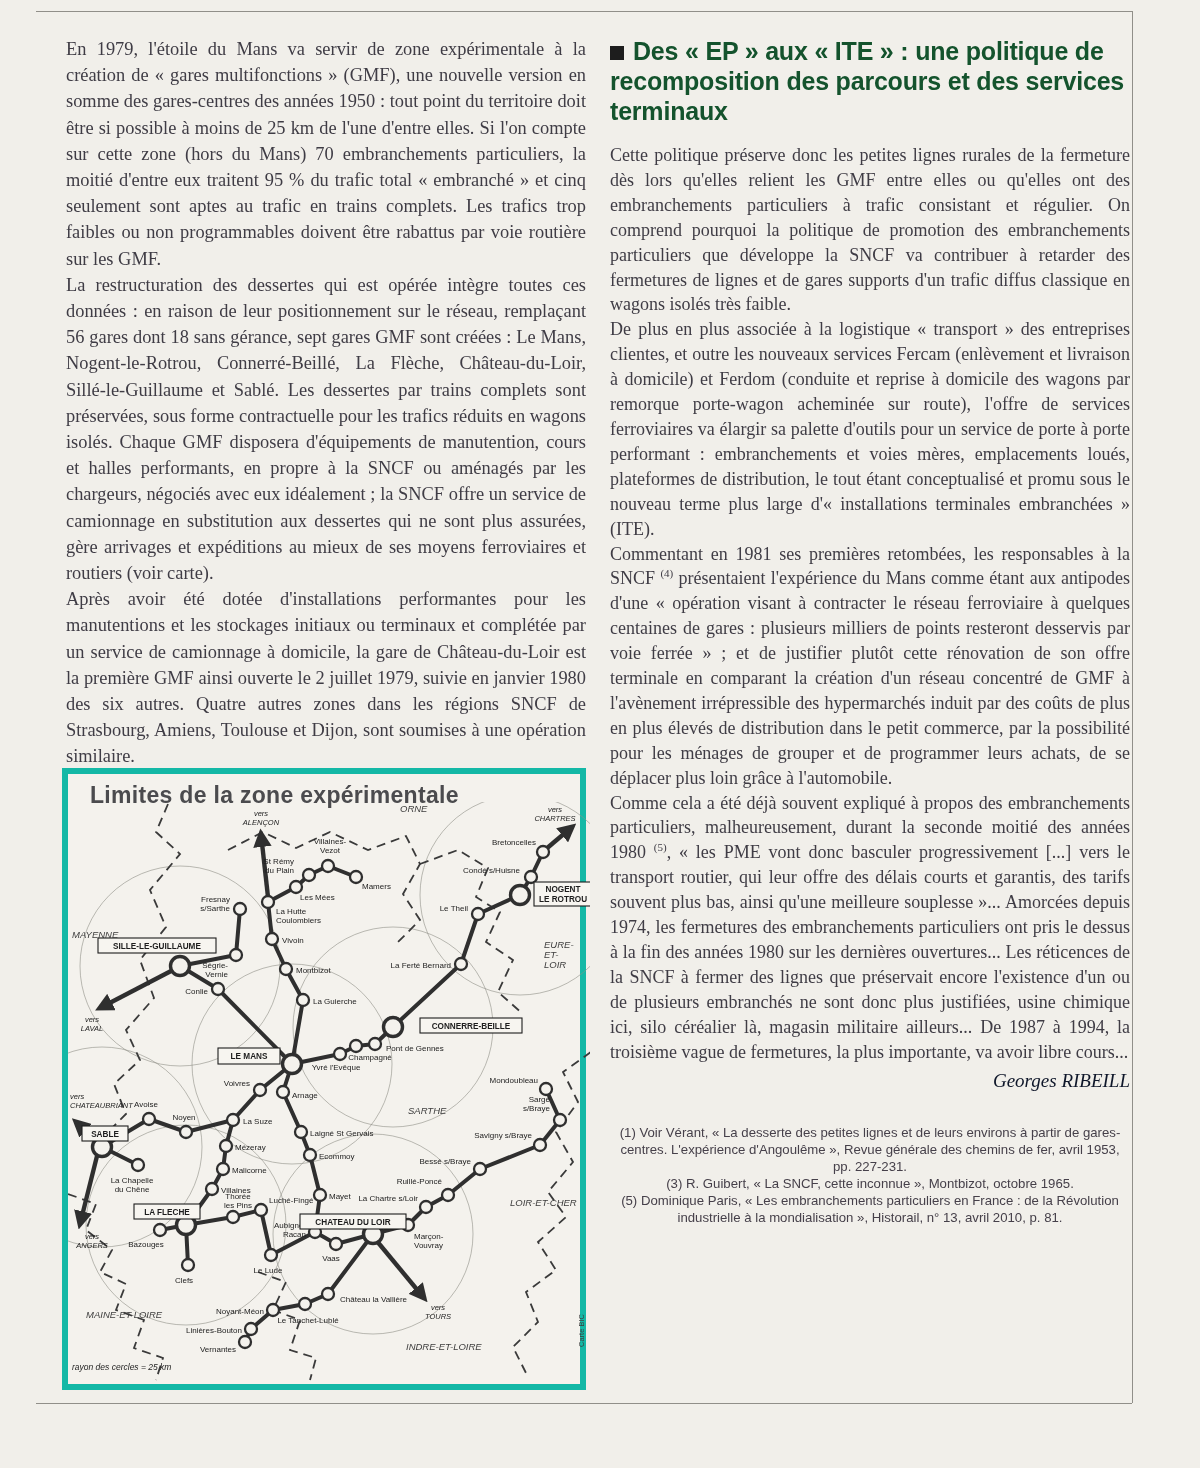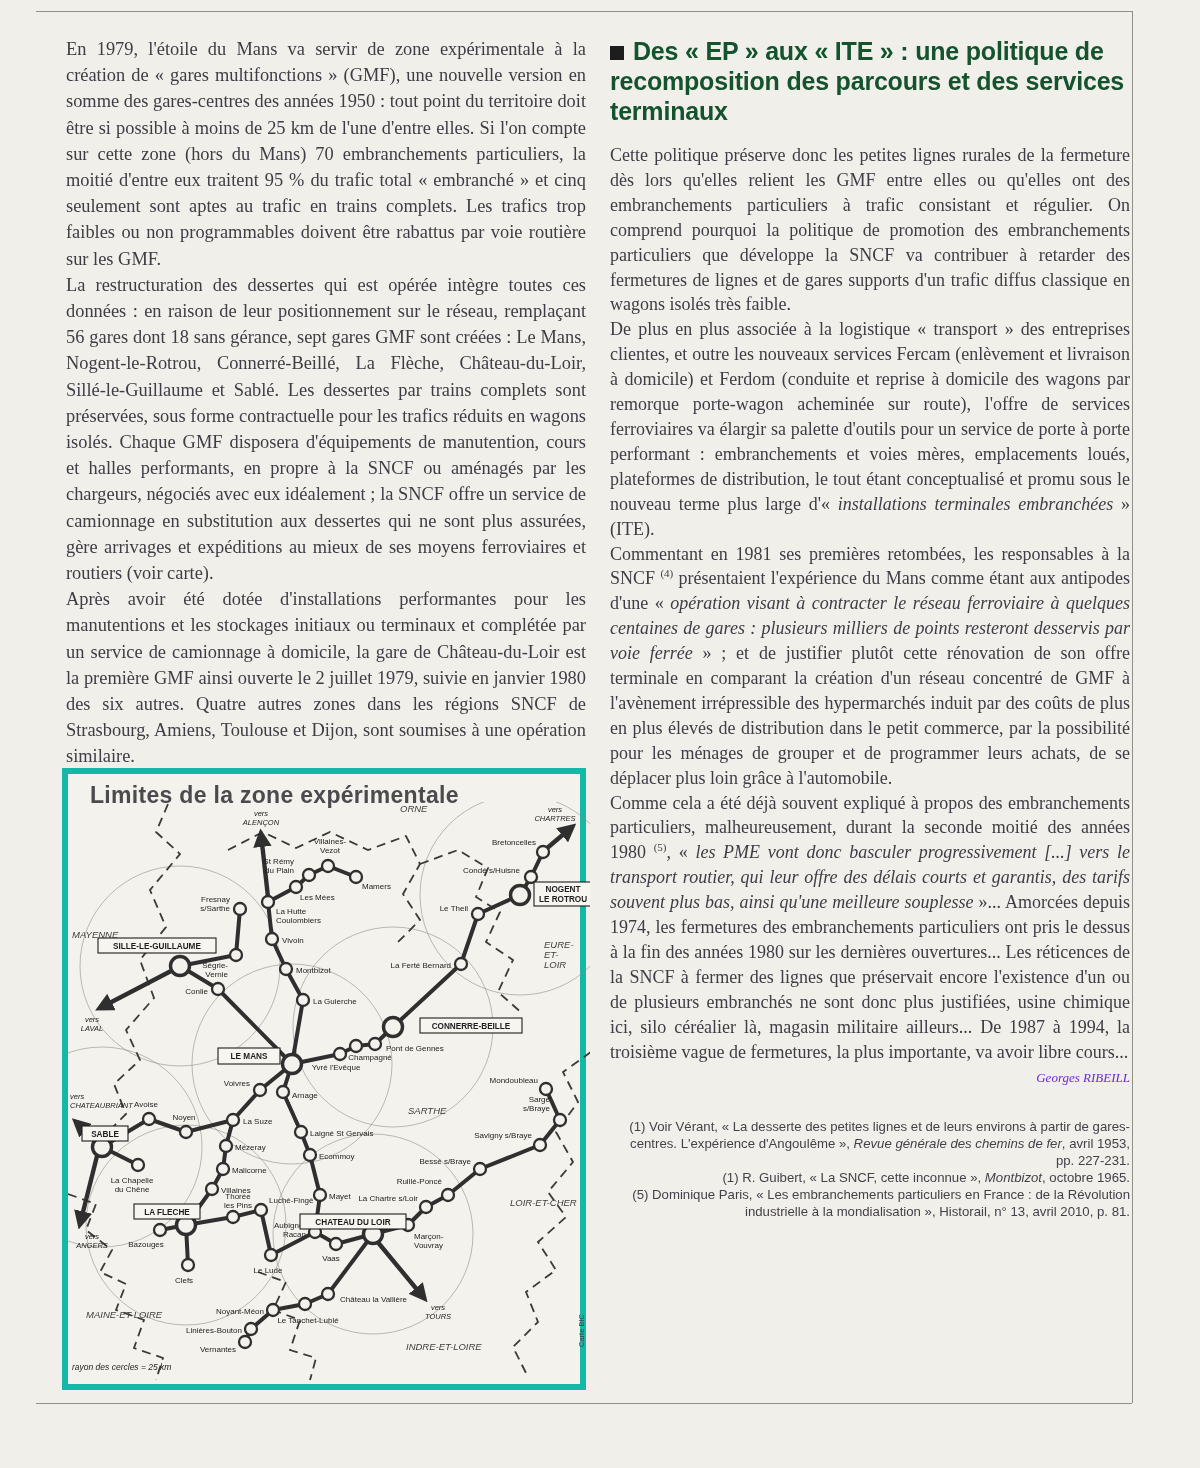--- a/index.html
+++ b/index.html
@@ -5,29 +5,29 @@
   html,body{margin:0;padding:0;background:#e8e6e1;}
   .page{position:relative;width:1200px;height:1468px;background:#f1efea;
         font-family:"Liberation Serif",serif;color:#3f3c45;overflow:hidden;}
   .rule{position:absolute;background:#918f89;}
   .col{position:absolute;top:36px;}
   .col-left{left:66px;width:520px;}
   .col-right{left:610px;width:520px;}
   .bodytext p{margin:0;text-align:justify;}
   .col-left .bodytext p{font-size:18.4px;line-height:26.2px;}
   .col-right .bodytext p{font-size:18px;line-height:24.9px;}
-  .it{font-style:italic;}
+  .it{}
   sup{font-size:11px;line-height:0;}
   .head{font-family:"Liberation Sans",sans-serif;font-weight:bold;font-size:25px;
         line-height:30px;color:#14532d;margin:0 0 17px 0;letter-spacing:-0.2px;}
   .bullet{display:inline-block;width:14px;height:14px;background:#1d1d1d;margin-right:9px;}
-  .signature{text-align:right;font-style:italic;font-size:13px;margin-top:5px;color:#6d28d9;}
+  .signature{text-align:right;font-style:italic;font-size:19px;margin-top:5px;color:#0f172a;}
   .footnotes{margin-top:32px;font-family:"Liberation Sans",sans-serif;font-size:13.2px;
              line-height:17px;color:#46404a;}
-  .footnotes p{margin:0;text-align:right;}
+  .footnotes p{margin:0;text-align:center;}
   .mapbox{position:absolute;left:62px;top:768px;width:524px;height:622px;
           border:6px solid #14b8a6;background:#f4f2ed;box-sizing:border-box;}
   .maptitle{font-family:"Liberation Sans",sans-serif;font-weight:bold;font-size:23px;
             color:#4b4b4e;padding:8px 0 0 22px;letter-spacing:.3px;}
   .mapbox svg{position:absolute;left:0;bottom:0;font-family:"Liberation Sans",sans-serif;}
 </style>
 </head>
 <body>
 
 <div class="page">
@@ -286,18 +286,18 @@
     <div class="head"><span class="bullet"></span><span>Des « EP » aux « ITE » : une politique de recomposition des parcours et des services terminaux</span></div>
     <div class="bodytext">
         <p><span>Cette politique préserve donc les petites lignes rurales de la fermeture dès lors qu'elles relient les GMF entre elles ou qu'elles ont des embranchements particuliers à trafic consistant et régulier. On comprend pourquoi la politique de promotion des embranchements particuliers que développe la SNCF va contribuer à retarder des fermetures de lignes et de gares supports d'un trafic diffus classique en wagons isolés très faible.</span></p>
         <p><span>De plus en plus associée à la logistique « transport » des entreprises clientes, et outre les nouveaux services Fercam (enlèvement et livraison à domicile) et Ferdom (conduite et reprise à domicile des wagons par remorque porte-wagon acheminée sur route), l'offre de services ferroviaires va élargir sa palette d'outils pour un service de porte à porte performant : embranchements et voies mères, emplacements loués, plateformes de distribution, le tout étant conceptualisé et promu sous le nouveau terme plus large d'« </span><span class="it">installations terminales embranchées</span><span> » (ITE).</span></p>
         <p><span>Commentant en 1981 ses premières retombées, les responsables à la SNCF </span><sup>(4)</sup><span> présentaient l'expérience du Mans comme étant aux antipodes d'une « </span><span class="it">opération visant à contracter le réseau ferroviaire à quelques centaines de gares : plusieurs milliers de points resteront desservis par voie ferrée</span><span> » ; et de justifier plutôt cette rénovation de son offre terminale en comparant la création d'un réseau concentré de GMF à l'avènement irrépressible des hypermarchés induit par des coûts de plus en plus élevés de distribution dans le petit commerce, par la possibilité pour les ménages de grouper et de programmer leurs achats, de se déplacer plus loin grâce à l'automobile.</span></p>
         <p><span>Comme cela a été déjà souvent expliqué à propos des embranchements particuliers, malheureusement, durant la seconde moitié des années 1980 </span><sup>(5)</sup><span>, « </span><span class="it">les PME vont donc basculer progressivement [...] vers le transport routier, qui leur offre des délais courts et garantis, des tarifs souvent plus bas, ainsi qu'une meilleure souplesse</span><span> »... Amorcées depuis 1974, les fermetures des embranchements particuliers ont pris le dessus à la fin des années 1980 sur les dernières ouvertures... Les réticences de la SNCF à fermer des lignes que préservait encore l'existence d'un ou de plusieurs embranchés ne sont donc plus justifiées, usine chimique ici, silo céréalier là, magasin militaire ailleurs... De 1987 à 1994, la troisième vague de fermetures, la plus importante, va avoir libre cours...</span></p>
       </div>
     <div class="signature">Georges RIBEILL</div>
     <div class="footnotes">
         <p><span>(1) Voir Vérant, « La desserte des petites lignes et de leurs environs à partir de gares-centres. L'expérience d'Angoulême », </span><span class="it">Revue générale des chemins de fer</span><span>, avril 1953, pp. 227-231.</span></p>
-        <p><span>(1) R. Guibert, « La SNCF, cette inconnue », </span><span class="it">Montbizot</span><span>, octobre 1965.</span></p>
+        <p><span>(3) R. Guibert, « La SNCF, cette inconnue », </span><span class="it">Montbizot</span><span>, octobre 1965.</span></p>
         <p><span>(5) Dominique Paris, « Les embranchements particuliers en France : de la Révolution industrielle à la mondialisation », Historail, n° 13, avril 2010, p. 81.</span></p>
       </div>
   </div>
 
 </div>
 
 </body></html>

